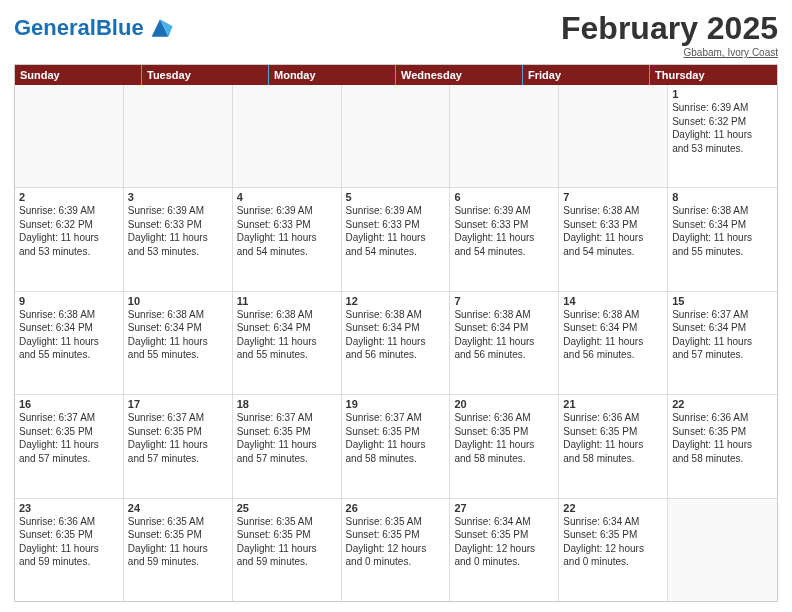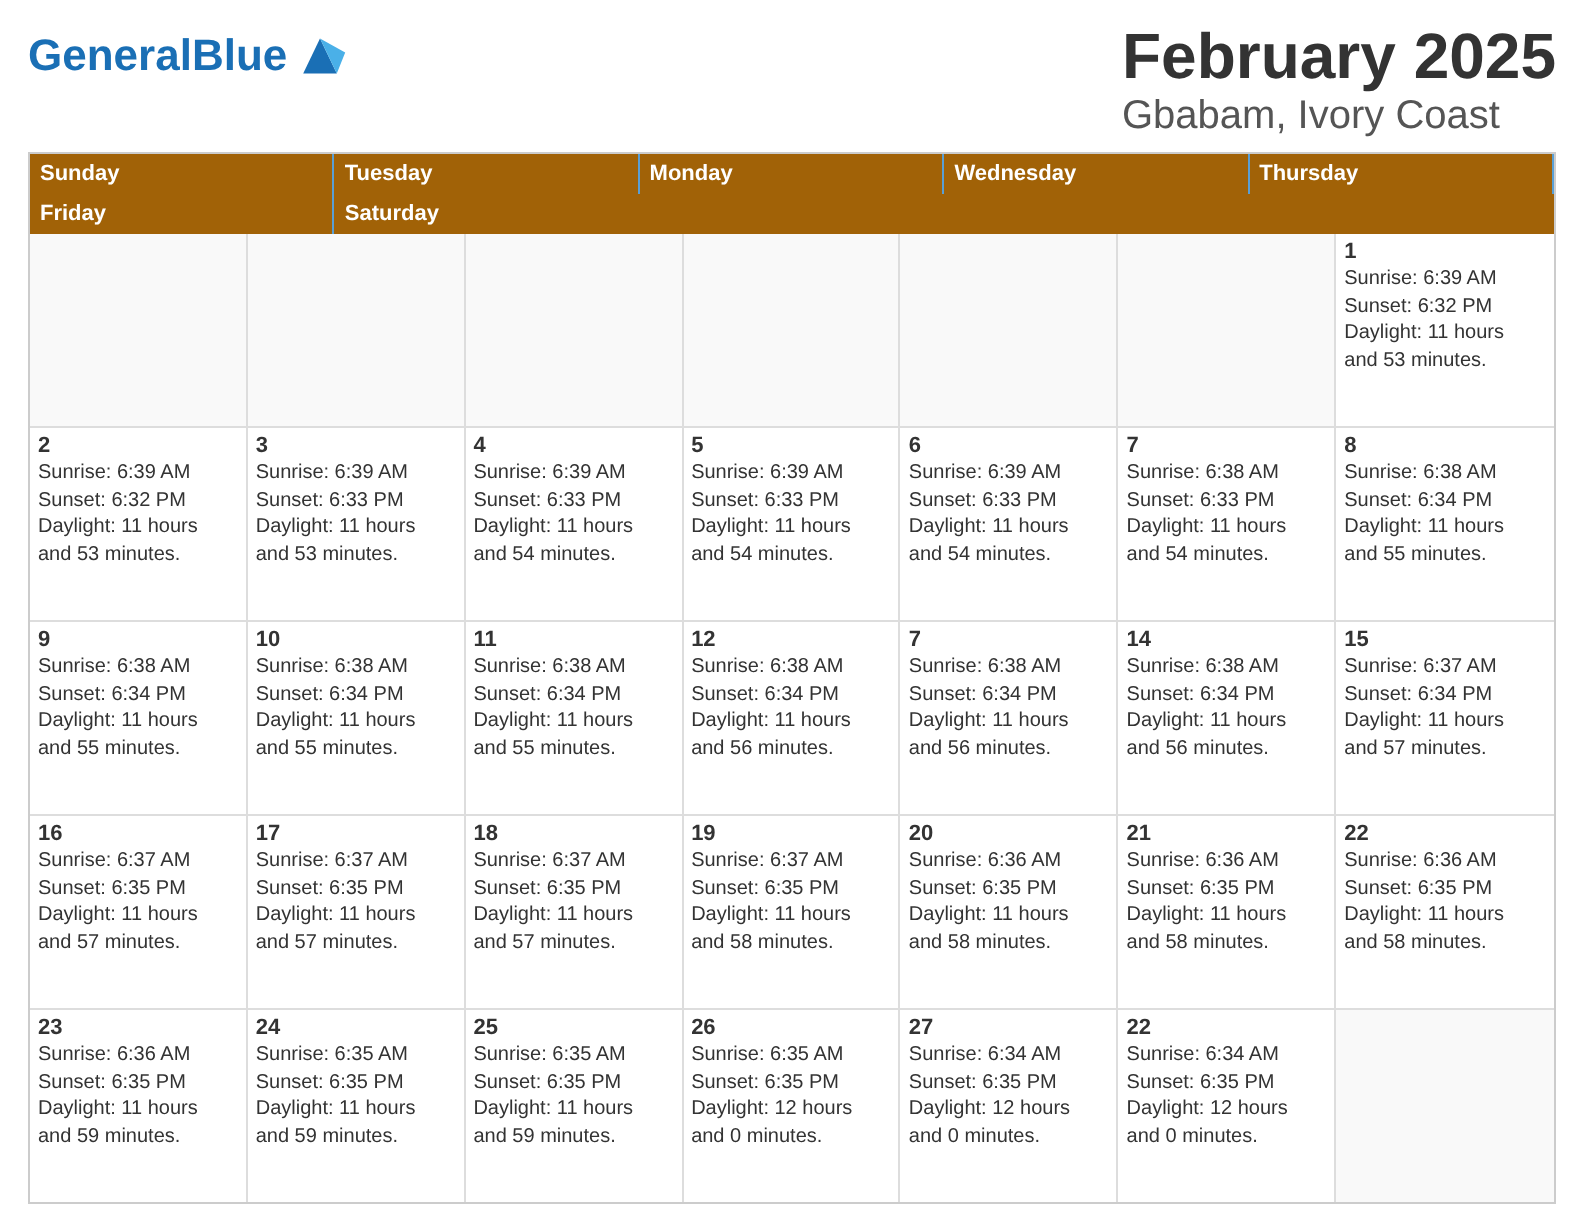--- a/index.html
+++ b/index.html
@@ -36,40 +36,42 @@
     }
     .logo-text span {
       color: #1a6fb5;
     }
     .logo-icon {
       width: 28px;
       height: 28px;
       margin-left: 2px;
     }
     .title-block {
+      text-align: right;
     }
     .main-title {
       font-size: 32px;
       font-weight: bold;
       color: #333;
     }
     .subtitle {
-      font-size: 20px;
+      font-size: 10px;
       color: #555;
+      text-decoration: underline;
     }
     .calendar {
       flex: 1;
       display: flex;
       flex-direction: column;
       border: 1px solid #ccc;
     }
     .cal-header {
       display: grid;
-      grid-template-columns: repeat(5, 1fr);
-      background: #a16207;
+      grid-template-columns: repeat(6, 1fr);
+      background: #7f1d1d;
     }
     .cal-header-cell {
       color: #fff;
       font-size: 11px;
       font-weight: bold;
       padding: 4px 5px;
       text-align: left;
       border-right: 1px solid #5a9fd4;
     }
     .cal-header-cell:last-child {
@@ -139,23 +141,22 @@
       <div class="subtitle">Gbabam, Ivory Coast</div>
     </div>
   </div>
 
   <div class="calendar">
     <div class="cal-header">
       <div class="cal-header-cell">Sunday</div>
       <div class="cal-header-cell">Tuesday</div>
       <div class="cal-header-cell">Monday</div>
       <div class="cal-header-cell">Wednesday</div>
+      <div class="cal-header-cell">Friday</div>
       <div class="cal-header-cell">Thursday</div>
-      <div class="cal-header-cell">Friday</div>
-      <div class="cal-header-cell">Saturday</div>
     </div>
     <div class="cal-body" id="cal-body">
     <div class="cal-row">
           <div class="cal-cell empty"></div>
           <div class="cal-cell empty"></div>
           <div class="cal-cell empty"></div>
           <div class="cal-cell empty"></div>
           <div class="cal-cell empty"></div>
           <div class="cal-cell empty"></div>
           <div class="cal-cell">

